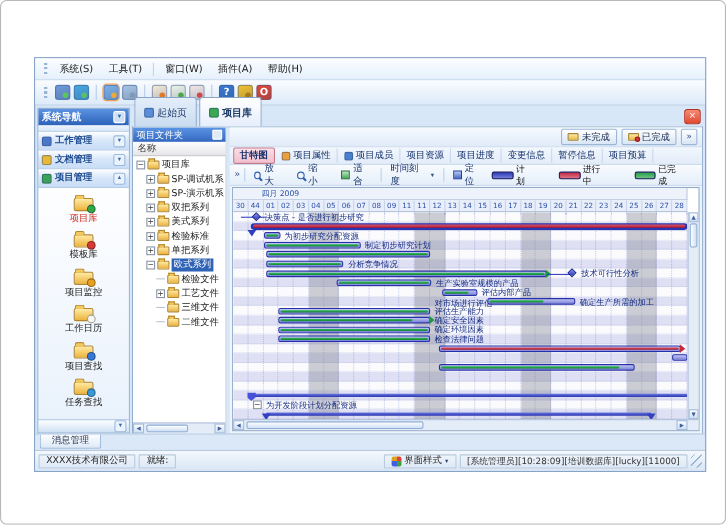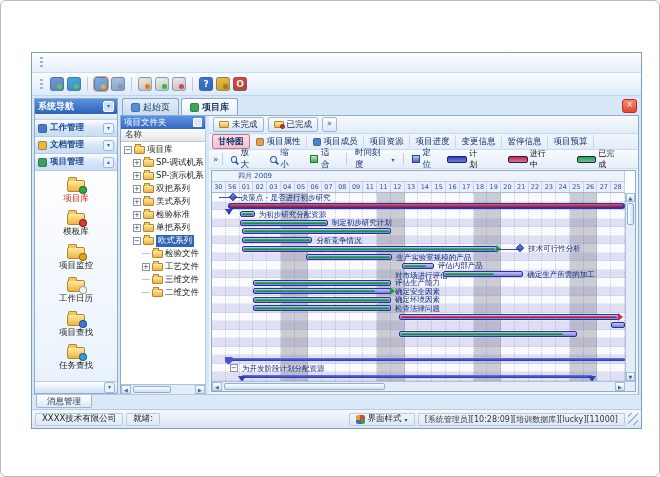--- a/index.html
+++ b/index.html
@@ -30,41 +30,41 @@
   .sb-item{display:flex;flex-direction:column;align-items:center;gap:1px;cursor:default;}
   .mini-folder{width:18px;height:12px;position:relative;background:linear-gradient(#ffeaa0,#edb33f);border:1px solid #b3872f;border-radius:2px;box-sizing:border-box;}
   .mini-folder::before{content:"";position:absolute;top:-4px;left:0px;width:7px;height:3px;background:#f3c95f;border:1px solid #b3872f;border-bottom:none;border-radius:2px 2px 0 0;}
   .badge{position:absolute;right:-3px;bottom:-3px;width:8px;height:8px;border-radius:50%;border:1px solid rgba(0,0,0,.35);box-sizing:border-box;}
   .sb-item-lbl{font-size:8.5px;color:#222;}
   .sb-item.sel .sb-item-lbl{color:#d02818;}
   .sb-bottom{height:11px;background:linear-gradient(#fdfeff,#cfe0f4);border-top:1px solid #b5cbe6;display:flex;align-items:center;justify-content:flex-end;padding:0 2px;}
   
   .main{flex:1;display:flex;flex-direction:column;min-width:0;margin:2px 2px 0 2px;}
   .doctabs{height:17px;display:flex;align-items:flex-end;gap:2px;padding-left:2px;position:relative;}
-  .dtab{height:17px;padding:0 8px;font-size:9px;display:flex;gap:3px;align-items:center;border:1px solid #8aa4c8;border-bottom:none;border-radius:3px 3px 0 0;background:linear-gradient(#e4eefa,#cadcf0);color:#1c3a66;box-sizing:border-box;}
+  .dtab{height:27px;padding:0 8px;font-size:9px;display:flex;gap:3px;align-items:center;border:1px solid #8aa4c8;border-bottom:none;border-radius:3px 3px 0 0;background:linear-gradient(#e4eefa,#cadcf0);color:#1c3a66;box-sizing:border-box;}
   .dtab.active{background:linear-gradient(#ffffff,#e6eefc);font-weight:bold;}
   .dticon{width:9px;height:9px;border-radius:2px;border:1px solid rgba(30,60,100,.4);box-sizing:border-box;}
   .doc-close{position:absolute;right:2px;top:1px;width:13px;height:12px;background:linear-gradient(#f98a75,#e04830);border:1px solid #b03020;border-radius:3px;color:#fff;font-size:8px;line-height:10px;text-align:center;}
   .workspace{flex:1;display:flex;min-height:0;border:1px solid #90accc;border-bottom:none;background:#fff;}
   
   .treepanel{width:84px;display:flex;flex-direction:column;border-right:1px solid #b9cbe0;background:#fff;}
   .tp-header{height:13px;background:linear-gradient(#5a93e4,#3468c0);color:#fff;font-size:8.5px;display:flex;align-items:center;justify-content:space-between;padding:0 3px;}
   .pin{width:7px;height:7px;background:#dfeaf8;border:1px solid #fff;border-radius:1px;}
   .tp-col{height:12px;background:linear-gradient(#fdfdfd,#e6e6ea);border-bottom:1px solid #c8c8cc;font-size:8.5px;color:#333;display:flex;align-items:center;padding:0 4px;}
   .tree-rows{flex:1;overflow:hidden;padding-top:1px;position:relative;}
   .trow{height:13px;display:flex;align-items:center;font-size:8.5px;color:#222;white-space:nowrap;overflow:hidden;gap:2px;}
   .expand-box{flex:none;width:8px;height:8px;border:1px solid #8894a4;background:#fff;font-size:7px;line-height:6px;text-align:center;color:#333;box-sizing:border-box;}
   .expand-none{flex:none;width:8px;height:1px;background:#b8c4d4;}
   .tiny-folder{flex:none;width:11px;height:8px;background:linear-gradient(#ffeaa0,#edb33f);border:1px solid #b3872f;border-radius:1px;box-sizing:border-box;position:relative;}
   .tiny-folder::before{content:"";position:absolute;top:-3px;left:0;width:4px;height:2px;background:#f3c95f;border:1px solid #b3872f;border-bottom:none;}
   .tlbl.selected{background:#2f63b5;color:#fff;padding:0 2px;}
   .splitter{width:3px;background:#d8e7f8;}
   
   .rightpanel{flex:1;display:flex;flex-direction:column;min-width:0;background:#eef4fb;}
-  .filterrow{height:17px;display:flex;align-items:center;gap:4px;padding:0 4px;background:linear-gradient(#f6fafe,#e0ebf8);border-bottom:1px solid #cbdaec;}
+  .filterrow{height:17px;display:flex;align-items:center;gap:4px;padding:0 4px;background:linear-gradient(#f6fafe,#e0ebf8);border-bottom:1px solid #cbdaec;justify-content:flex-end;}
   .fbtn{border:1px solid #9cb6d6;background:linear-gradient(#fefeff,#d8e6f6);border-radius:2px;padding:0 5px;display:flex;gap:3px;font-size:8.5px;color:#203050;height:13px;align-items:center;}
   .ffold{width:10px;height:7px;background:linear-gradient(#ffe9a0,#e8b843);border:1px solid #a8852f;border-radius:1px;position:relative;box-sizing:border-box;}
   .ffold.red::after{content:"";position:absolute;right:-2px;bottom:-2px;width:5px;height:5px;border-radius:50%;background:#d83030;border:1px solid #902020;box-sizing:border-box;}
   .fmore{width:13px;height:13px;border:1px solid #9cb6d6;background:linear-gradient(#fefeff,#d8e6f6);border-radius:2px;font-size:8px;color:#35507c;text-align:center;line-height:11px;}
   .dtabs{height:15px;display:flex;align-items:center;padding:0 3px;background:linear-gradient(#f2f7fd,#e2ecf9);border-bottom:1px solid #cbdaec;gap:1px;}
   .xtab{padding:0 5px;height:13px;font-size:8.5px;color:#14306a;border-right:1px solid #c9d8ec;display:flex;align-items:center;gap:3px;background:transparent;}
   .xtab.active{background:linear-gradient(#fbdfe7,#f2bfcd);border:1px solid #c87888;border-radius:2px;font-weight:bold;}
   .xticon{width:8px;height:8px;border-radius:2px;border:1px solid rgba(40,60,100,.4);box-sizing:border-box;}
   .gtoolbar{height:18px;display:flex;align-items:center;gap:3px;padding:0 4px;background:linear-gradient(#f8fbfe,#e4eefa);border-bottom:1px solid #cbdaec;}
   .gt-overflow{font-size:9px;color:#35507c;}
@@ -122,20 +122,28 @@
   .grip-corner{width:10px;height:12px;background:repeating-linear-gradient(135deg,transparent 0 2px,#9ab4d4 2px 3px,transparent 3px 5px);}
 </style>
 </head>
 <body>
 
 <div class="screen">
   <div class="app">
 
     <div class="menubar">
       <span class="grip"></span>
+      <span id="menu-items" style="display:flex;align-items:center;">
+          <span class="menu-item">系统(S)</span>
+          <span class="menu-item">工具(T)</span>
+          <span class="menu-sep"></span>
+          <span class="menu-item">窗口(W)</span>
+          <span class="menu-item">插件(A)</span>
+          <span class="menu-item">帮助(H)</span>
+        </span>
     </div>
 
     <div class="toolbar">
       <span class="grip"></span>
       <span id="tb-items" style="display:flex;align-items:center;gap:3px;">
           <span class="tb-icon" style="background: linear-gradient(160deg, rgb(111, 155, 216), rgba(30, 50, 90, 0.25)), rgb(111, 155, 216);">
             <span class="tb-accent" style="background: rgb(88, 200, 88);"></span>
           </span>
           <span class="tb-icon" style="background: linear-gradient(160deg, rgb(73, 167, 223), rgba(30, 50, 90, 0.25)), rgb(73, 167, 223);">
             <span class="tb-accent" style="background: rgb(92, 192, 106);"></span>
@@ -407,21 +415,21 @@
                     <span>已完成</span>
                   </span>
                 </span>
               </div>
             <div class="gantt-wrap">
               <div class="month-row">
                 <span>四月 2009</span>
               </div>
               <div class="days-row" id="days-row">
                   <span class="dcell" style="left: 0px; width: 13.7667px;">30</span>
-                  <span class="dcell" style="left: 13.7667px; width: 13.7667px;">56</span>
+                  <span class="dcell" style="left: 13.7667px; width: 13.7667px;">44</span>
                   <span class="dcell" style="left: 27.5333px; width: 13.7667px;">01</span>
                   <span class="dcell" style="left: 41.3px; width: 13.7667px;">02</span>
                   <span class="dcell" style="left: 55.0667px; width: 13.7667px;">03</span>
                   <span class="dcell" style="left: 68.8333px; width: 13.7667px;">04</span>
                   <span class="dcell" style="left: 82.6px; width: 13.7667px;">05</span>
                   <span class="dcell" style="left: 96.3667px; width: 13.7667px;">06</span>
                   <span class="dcell" style="left: 110.133px; width: 13.7667px;">07</span>
                   <span class="dcell" style="left: 123.9px; width: 13.7667px;">08</span>
                   <span class="dcell" style="left: 137.667px; width: 13.7667px;">09</span>
                   <span class="dcell" style="left: 151.433px; width: 13.7667px;">11</span>

